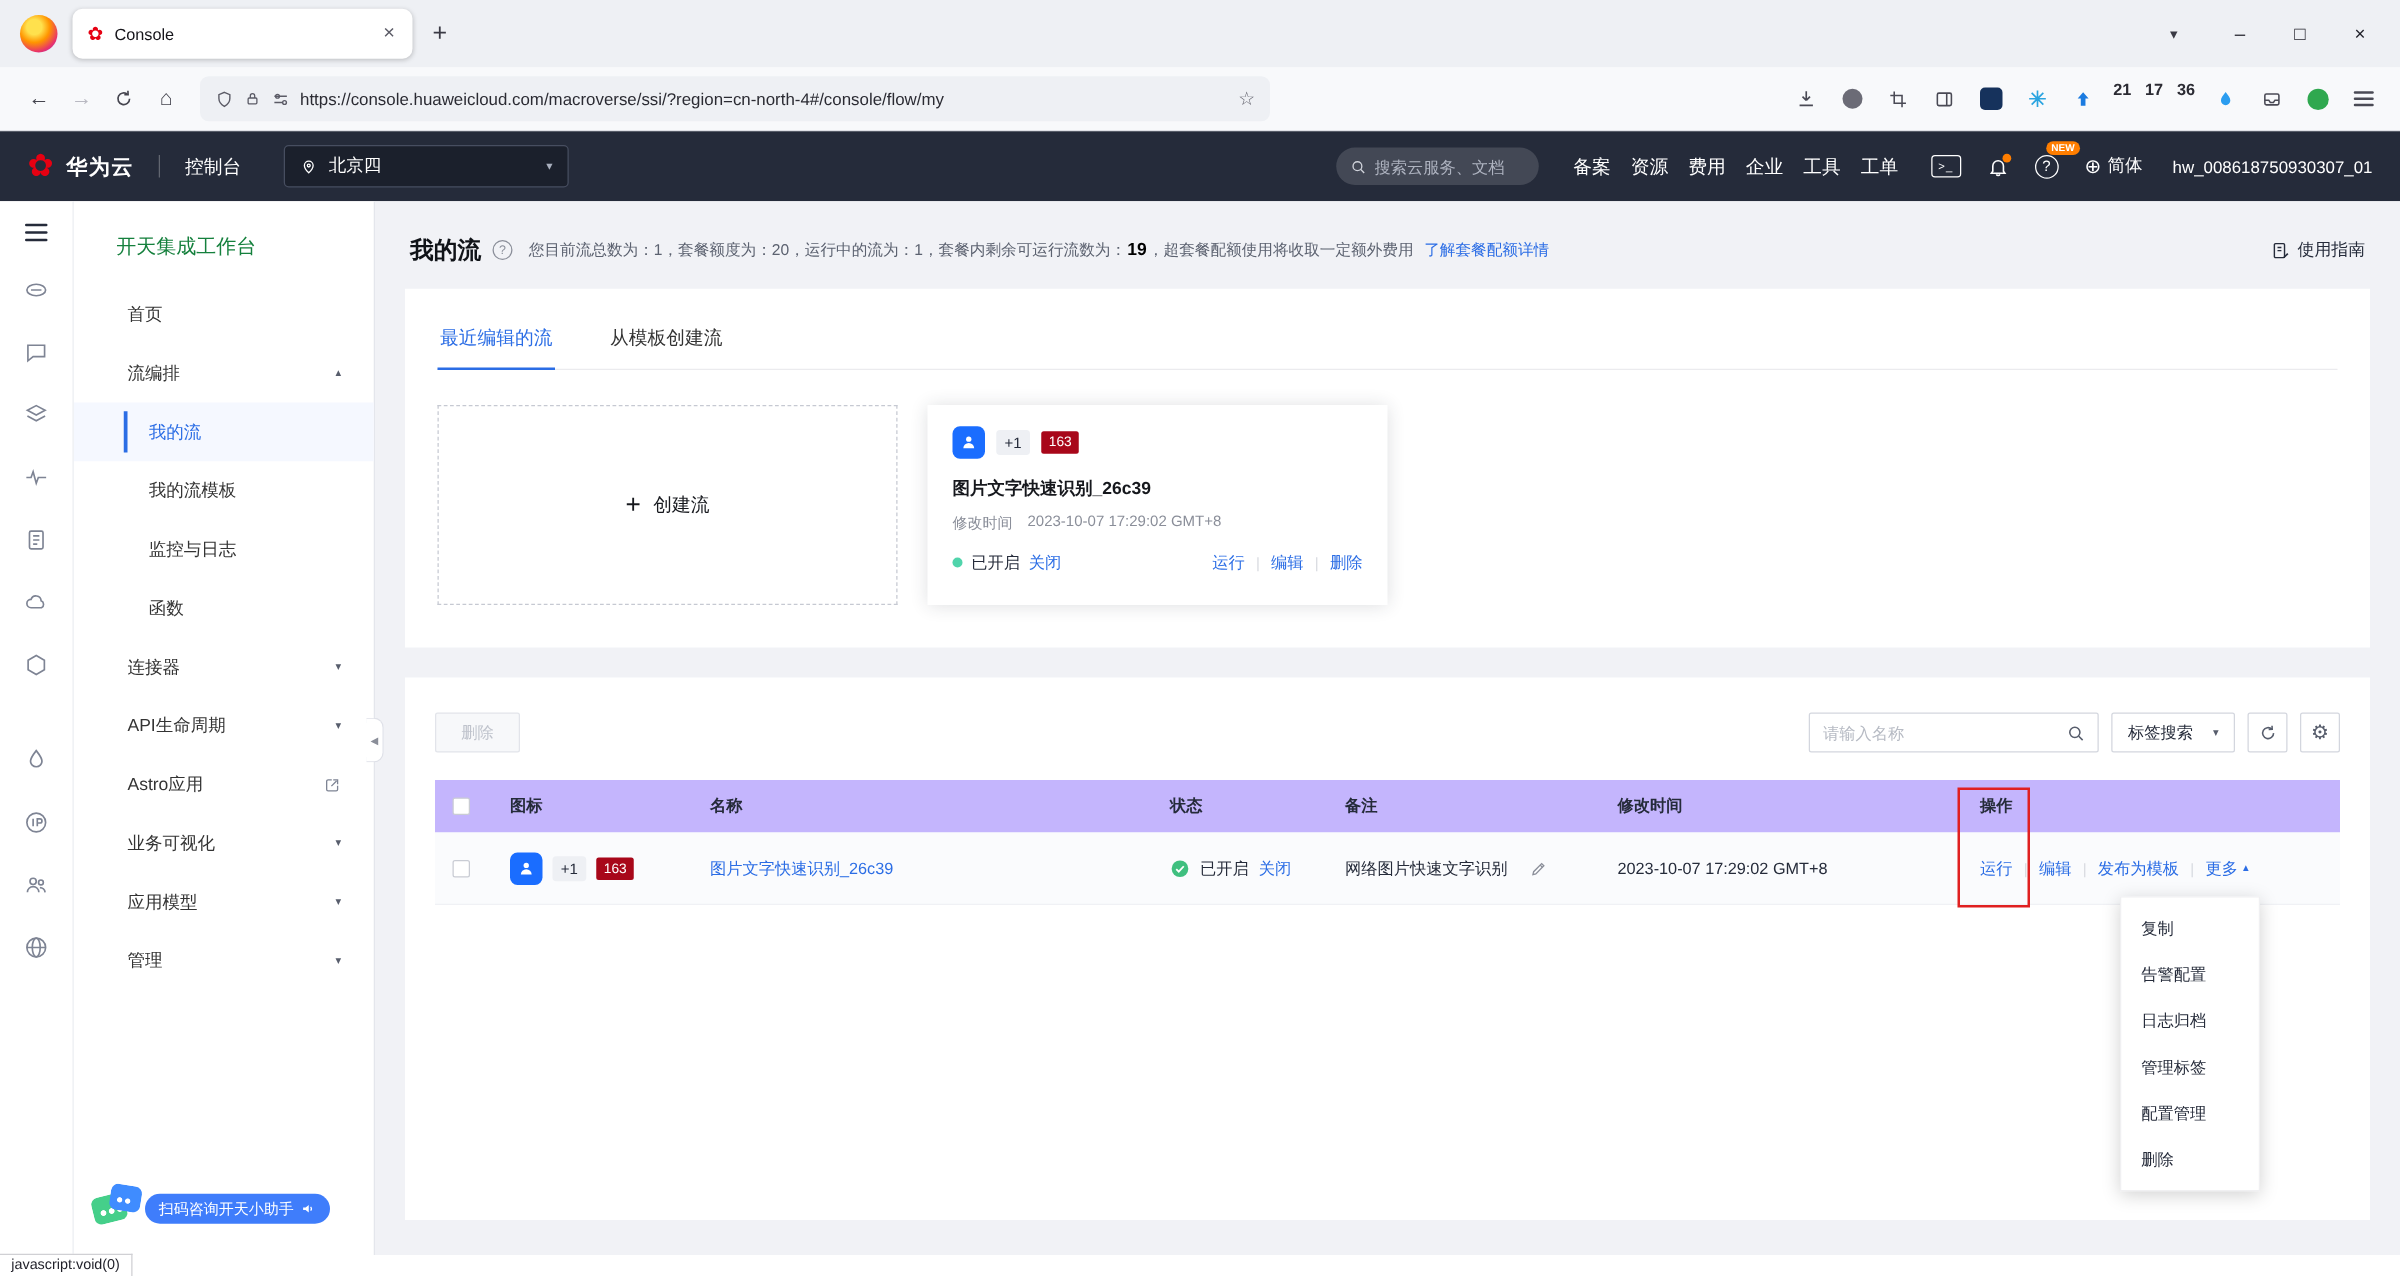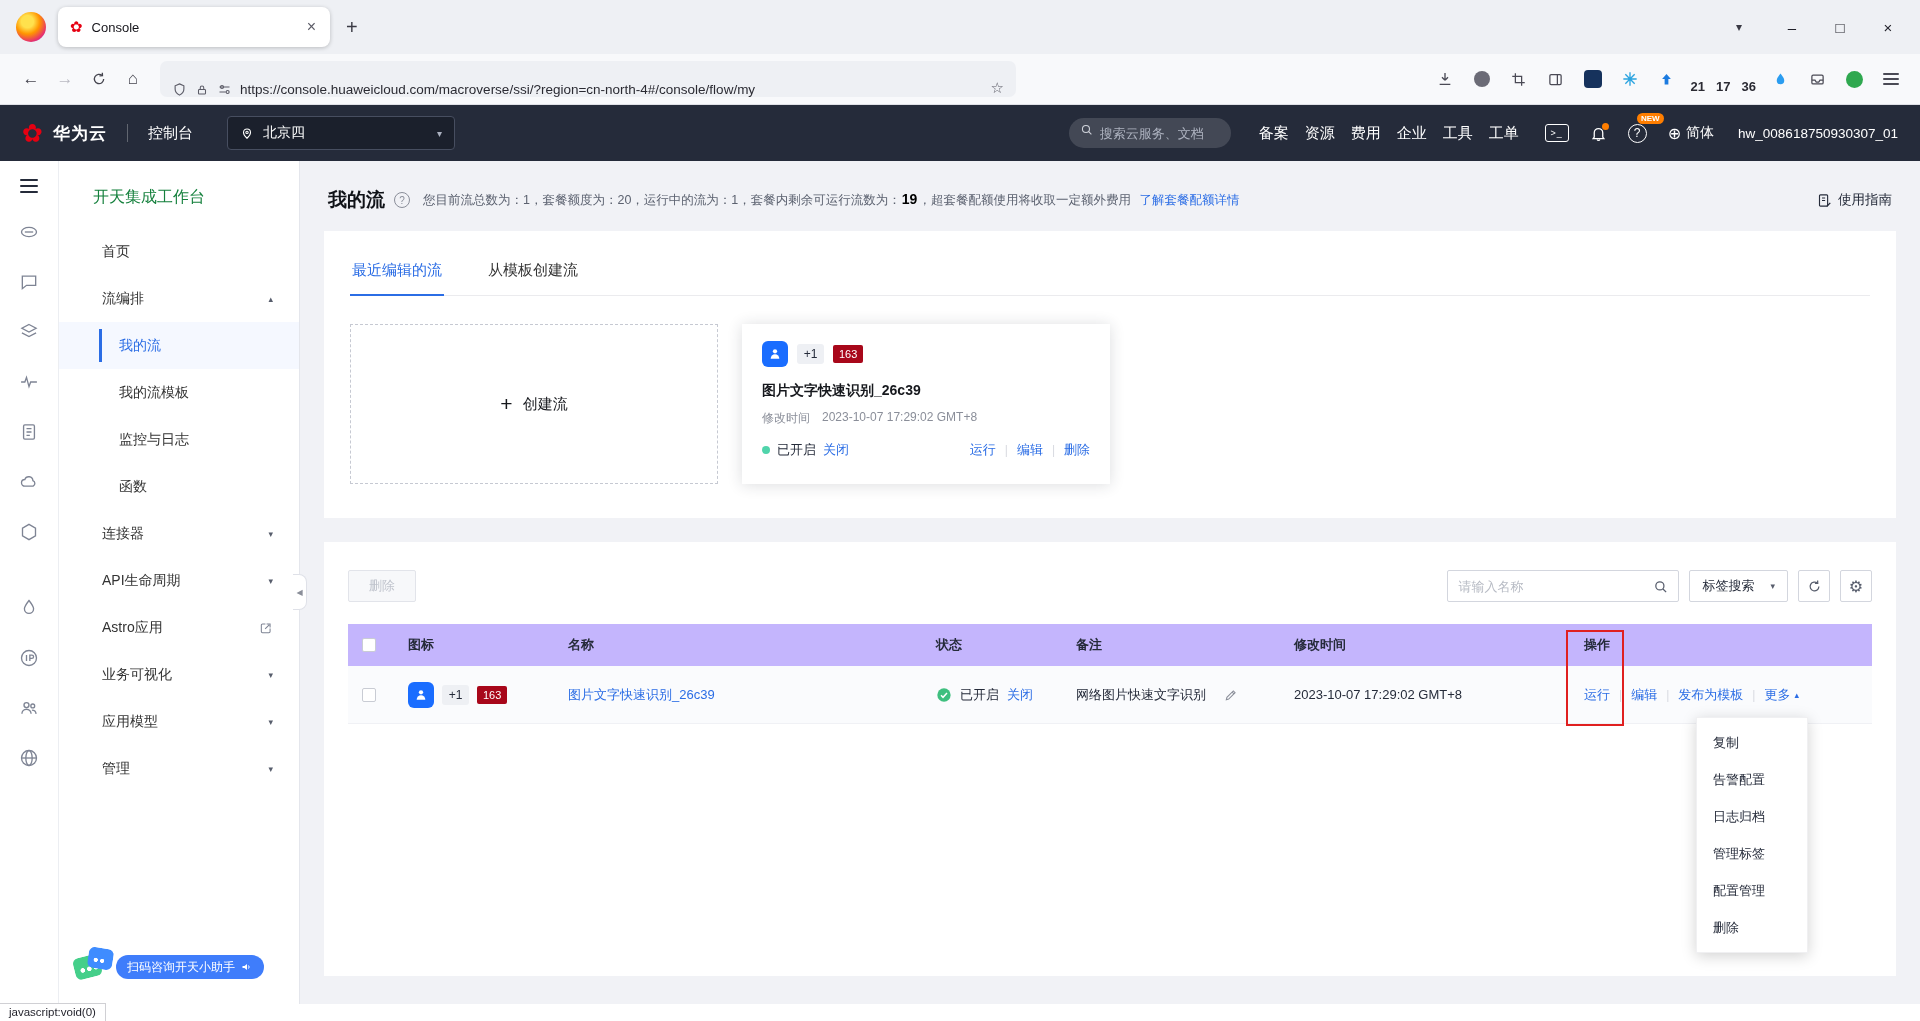--- a/index.html
+++ b/index.html
@@ -21,43 +21,43 @@
   .tab-close { color:#5b5b66; font-size:16px; padding:0 2px; cursor:pointer; }
   .newtab { font-size:20px; color:#3a3a44; margin-left:16px; cursor:pointer; }
   .tb-spacer { flex:1; }
   .tab-chevron { color:#3a3a44; font-size:12px; margin-right:26px; cursor:pointer; }
   .win-btn { width:48px; height:40px; display:grid; place-items:center; font-size:15px; color:#1f1f28; cursor:pointer; }
 
   
   .urlbar { position:absolute; top:54px; left:0; right:0; height:51px; background:#f8f9fb; border-bottom:1px solid #dfe0e6; display:flex; align-items:center; padding:0 14px; }
   .nav-btn { width:34px; height:34px; border-radius:6px; display:grid; place-items:center; font-size:17px; color:#45454f; cursor:pointer; }
   .nav-btn.dis { color:#b9b9c2; }
-  .addr { width:856px; height:36px; background:#eef0f4; border-radius:7px; display:flex; align-items:flex-end; padding:0 12px; margin-left:10px; gap:8px; }
+  .addr { width:856px; height:36px; background:#eef0f4; border-radius:7px; display:flex; align-items:center; padding:0 12px; margin-left:10px; gap:8px; }
   .addr .ic { color:#5b5b66; }
   .url-input { flex:1; border:none; outline:none; background:transparent; font-size:13.5px; color:#2b2b33; font-family:inherit; }
   .addr-star { color:#5b5b66; font-size:15px; cursor:pointer; }
-  .ext-row { margin-left:auto; display:flex; align-items:flex-end; gap:7px; }
+  .ext-row { margin-left:auto; display:flex; align-items:flex-start; gap:7px; }
   .ext { width:30px; height:30px; display:grid; place-items:center; border-radius:6px; color:#4a4a55; cursor:pointer; }
   .ext-count { font-size:13px; font-weight:bold; color:#2b2b33; padding:0 2px; }
   .ext-circle { width:16px; height:16px; border-radius:50%; background:#6b6b76; }
   .ext-dark { width:18px; height:18px; border-radius:4px; background:#16325c; }
   .ext-green { width:17px; height:17px; border-radius:50%; background:#2fa84f; }
   .bars { width:16px; height:12px; display:flex; flex-direction:column; justify-content:space-between; }
   .bars i { height:2px; background:#4a4a55; border-radius:1px; }
 
   
   .hwnav { position:absolute; top:105px; left:0; right:0; height:56px; background:#252b3a; color:#fff; display:flex; align-items:center; padding:0 22px; }
   .hw-flower { color:#e60012; font-size:25px; margin-right:10px; }
   .hw-brand { font-size:17px; font-weight:bold; letter-spacing:1px; }
   .hw-sep { width:1px; height:18px; background:rgba(255,255,255,.28); margin:0 20px; }
   .hw-console { font-size:15px; cursor:pointer;text-align:center; }
   .region { margin-left:34px; width:228px; height:34px; background:#1b202c; border:1px solid #474e60; border-radius:4px; display:flex; align-items:center; padding:0 12px; gap:9px; font-size:14px; cursor:pointer; }
   .region .chev { margin-left:auto; font-size:10px; color:#aab0bf; }
   .hw-spacer { flex:1; }
-  .nav-search { width:162px; height:30px; border-radius:15px; background:rgba(255,255,255,.14); display:flex; padding:5px 11px; gap:7px; }
+  .nav-search { width:162px; height:30px; border-radius:15px; background:rgba(255,255,255,.14); display:flex; align-items:center; padding:5px 11px; gap:7px; }
   .nav-search input { flex:1; width:90px; background:transparent; border:none; outline:none; color:#c3c7d1; font-size:13px; font-family:inherit; }
   .nav-search input::placeholder { color:#aeb3c0; }
   .hw-menu { display:flex; gap:16px; margin-left:28px; font-size:15px; }
   .hw-menu span { cursor:pointer; white-space:nowrap; }
   .hw-icons { display:flex; align-items:center; gap:21px; margin-left:26px; }
   .term { width:24px; height:18px; border:1.6px solid #fff; border-radius:3px; font-size:9px; display:grid; place-items:center; letter-spacing:1px; cursor:pointer; }
   .bell-wrap, .help-wrap { position:relative; cursor:pointer; }
   .bell-dot { position:absolute; top:-2px; right:-2px; width:7px; height:7px; background:#ff7e00; border-radius:50%; }
   .help-c { width:19px; height:19px; border:1.6px solid #fff; border-radius:50%; display:grid; place-items:center; font-size:12px; }
   .new-pill { position:absolute; top:-11px; right:-17px; background:#ff7e00; color:#fff; font-size:8px; font-weight:bold; padding:1px 4px; border-radius:7px; }

